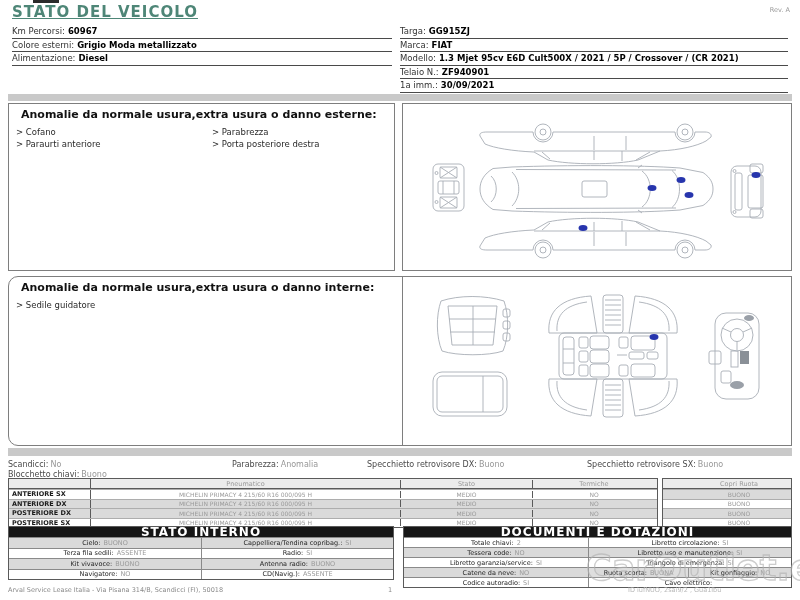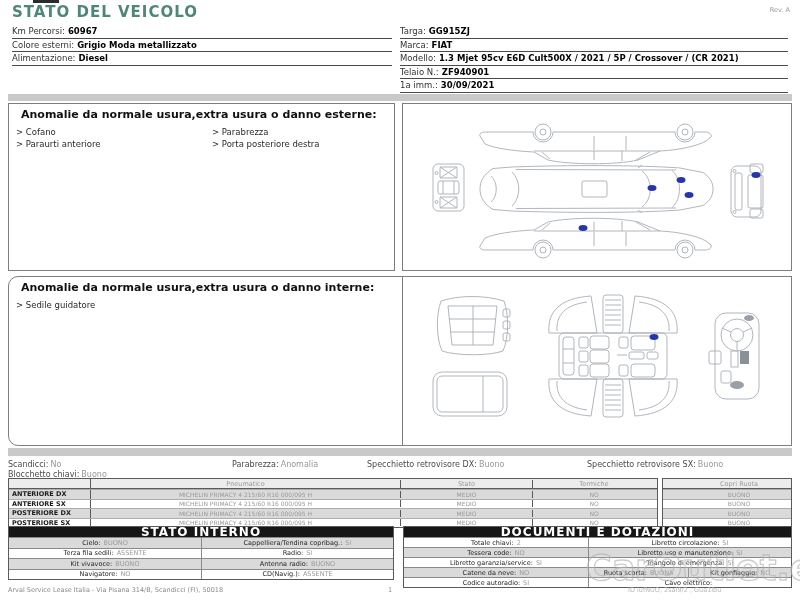--- a/index.html
+++ b/index.html
@@ -1,20 +1,20 @@
 <!DOCTYPE html>
 <html><head>
 <meta charset="utf-8">
 <style>
   html,body{margin:0;padding:0;background:#fff;}
   .page{position:relative;width:800px;height:600px;background:#fff;overflow:hidden;
         font-family:"DejaVu Sans",sans-serif;color:#222;}
   .smudge{position:absolute;left:33px;top:0;width:26px;height:3px;background:#2b2b2b;}
   .title{position:absolute;left:12px;top:3px;margin:0;font-size:15px;font-weight:bold;
-         letter-spacing:1px;color:#4e8677;}
+         letter-spacing:1px;color:#4e8677;text-decoration:underline;}
   .rev{position:absolute;right:10px;top:6px;font-size:6.5px;color:#999;margin-left:16px;}
   .info{position:absolute;top:26px;}
   .info-left{left:12px;width:380px;}
   .info-right{left:400px;width:388px;}
   .kv{display:flex;flex-wrap:wrap;align-items:baseline;border-bottom:1px solid #4a4a4a;
       padding:1px 0;margin-bottom:1px;font-size:8.5px;line-height:9.5px;}
   .kv .lbl{color:#333;white-space:pre;}
   .kv .val{color:#000;font-weight:bold;margin-left:3px;}
   .band{position:absolute;left:8px;width:784px;background:#c9c9c9;}
   .band1{top:94px;height:7px;}
@@ -268,28 +268,28 @@
     <span class="sum s0"><span class="lbl">Blocchetto chiavi:</span><span class="val">Buono</span></span>
   </div>
 
   <div class="tires tires-main">
     <div class="t-head">
       <div class="c-pos"></div>
       <div class="c-tire">Pneumatico</div>
       <div class="c-stato">Stato</div>
       <div class="c-term">Termiche</div>
     </div>
-    <div class="t-row alt">
-      <div class="c-pos">ANTERIORE DX</div>
+    <div class="t-row">
+      <div class="c-pos">ANTERIORE SX</div>
       <div class="c-tire">MICHELIN PRIMACY 4 215/60 R16 000/095 H</div>
       <div class="c-stato">MEDIO</div>
       <div class="c-term">NO</div>
     </div>
-    <div class="t-row">
-      <div class="c-pos">ANTERIORE SX</div>
+    <div class="t-row alt">
+      <div class="c-pos">ANTERIORE DX</div>
       <div class="c-tire">MICHELIN PRIMACY 4 215/60 R16 000/095 H</div>
       <div class="c-stato">MEDIO</div>
       <div class="c-term">NO</div>
     </div>
     <div class="t-row alt">
       <div class="c-pos">POSTERIORE DX</div>
       <div class="c-tire">MICHELIN PRIMACY 4 215/60 R16 000/095 H</div>
       <div class="c-stato">MEDIO</div>
       <div class="c-term">NO</div>
     </div>

